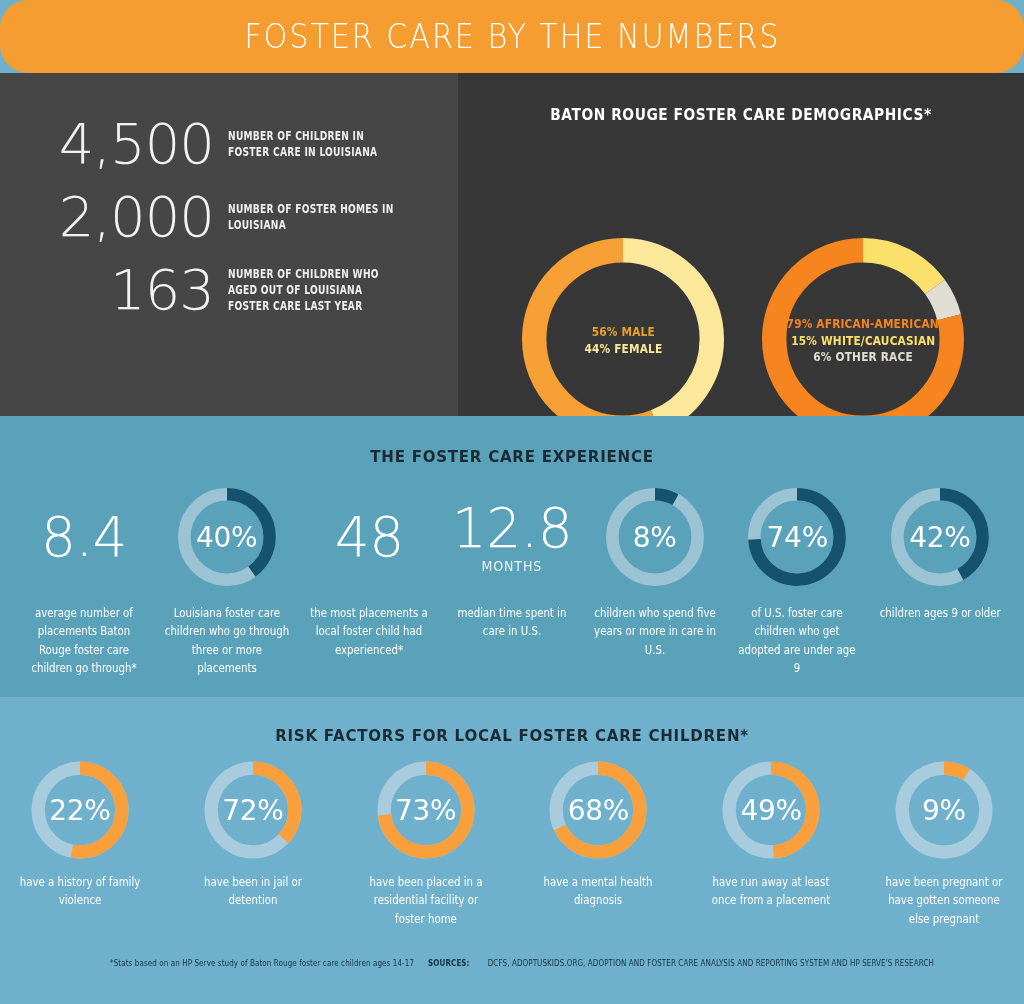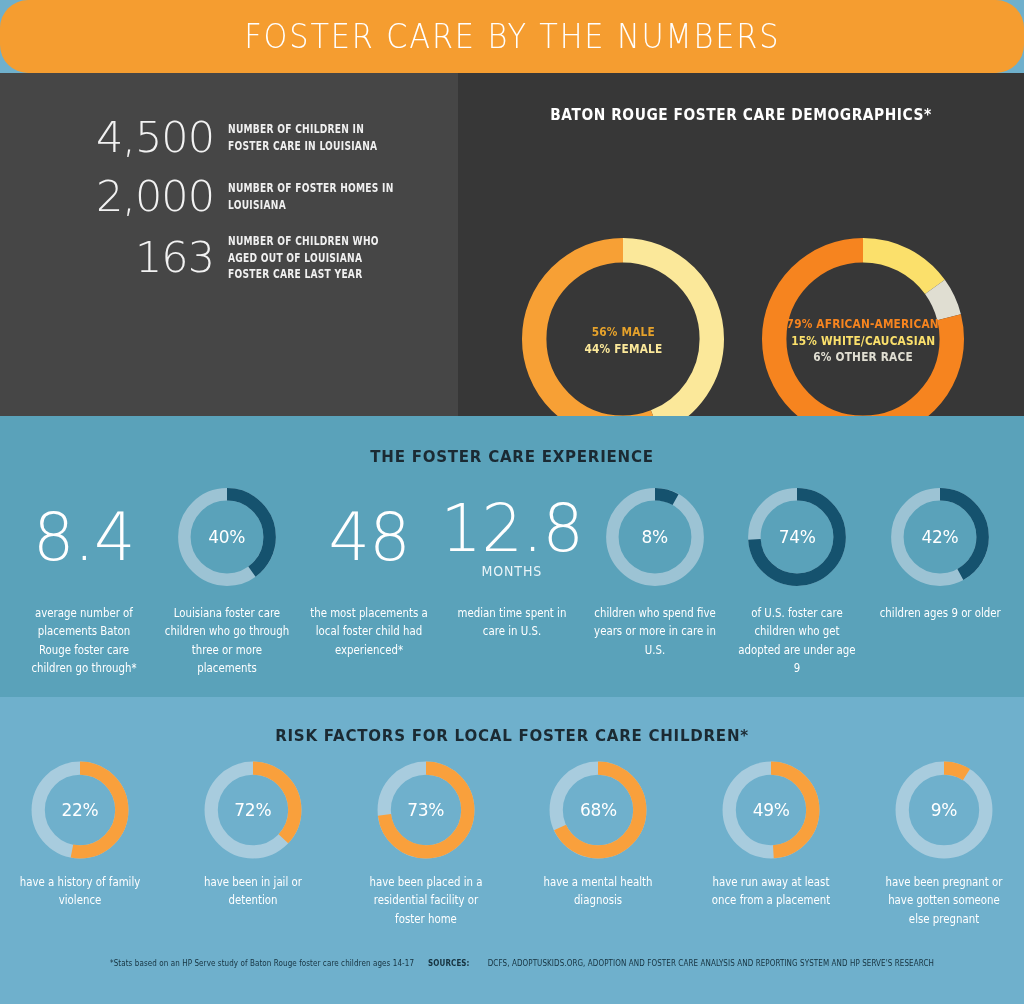--- a/index.html
+++ b/index.html
@@ -39,21 +39,21 @@
     position: absolute; left: 458px; top: 0; width: 566px; height: 343px;
     background: #373737;
   }
 
   .stat-rows { position: absolute; left: 0; top: 42px; width: 458px; }
   .stat-row {
     display: flex; align-items: center; margin-bottom: 14px;
   }
   .stat-big {
     width: 228px; text-align: right; padding-right: 14px;
-    color: #f2f2f2; font-size: 43px; font-weight: 300; line-height: 1.05;
+    color: #f2f2f2; font-size: 56px; font-weight: 300; line-height: 1.05;
     font-family: "DejaVu Sans", sans-serif;
     letter-spacing: -1px;
   }
   .stat-desc {
     width: 200px;
     color: #f0f0f0; font-size: 11.5px; font-weight: bold;
     line-height: 1.42; text-transform: uppercase; letter-spacing: 0.3px;
     font-family: "DejaVu Sans Condensed", "Liberation Sans Narrow", "Liberation Sans", sans-serif;
     transform: scaleX(0.88); transform-origin: left center;
   }
@@ -93,21 +93,21 @@
     text-transform: uppercase; font-family: "DejaVu Sans", sans-serif;
     transform: scaleX(0.94);
   }
   .mid-items {
     position: absolute; left: 14px; top: 66px; width: 996px;
     display: flex; justify-content: space-between;
   }
   .mid-item { width: 140px; display: flex; flex-direction: column; align-items: center; }
   .mid-visual { height: 110px; display: flex; flex-direction: column; align-items: center; justify-content: center; }
   .bignum {
-    color: #ffffff; font-size: 65px; font-weight: 300; line-height: 1;
+    color: #ffffff; font-size: 55px; font-weight: 300; line-height: 1;
     font-family: "DejaVu Sans", sans-serif; letter-spacing: -0.5px;
   }
   .bignum-sub {
     color: #eaf4f8; font-size: 14px; font-weight: 400; letter-spacing: 1px;
     margin-top: 2px; text-transform: uppercase;
     font-family: "DejaVu Sans", sans-serif; transform: scaleX(0.9);
   }
   .cap {
     margin-top: 12px; color: #ffffff; text-align: center;
     font-size: 12.6px; line-height: 1.45; font-weight: 400;
@@ -126,21 +126,21 @@
     display: flex; justify-content: space-between;
   }
   .bot-item { width: 136px; display: flex; flex-direction: column; align-items: center; }
 
   
   .ring { position: relative; }
   .ring svg { display: block; transform: rotate(-90deg); }
   .ring-pct {
     position: absolute; left: 0; top: 0; width: 100%; height: 100%;
     display: flex; align-items: center; justify-content: center;
-    color: #ffffff; font-size: 17px; font-weight: 400;
+    color: #ffffff; font-size: 28px; font-weight: 400;
     font-family: "DejaVu Sans", sans-serif; letter-spacing: -0.3px;
   }
 
   
   .footer {
     position: absolute; left: 12px; bottom: 10px; width: 1024px;
     display: flex; align-items: baseline; justify-content: center; gap: 5px;
     color: #16323f; font-size: 8.4px; letter-spacing: 0.1px;
     font-family: "DejaVu Sans Condensed", "Liberation Sans Narrow", "Liberation Sans", sans-serif;
   }

